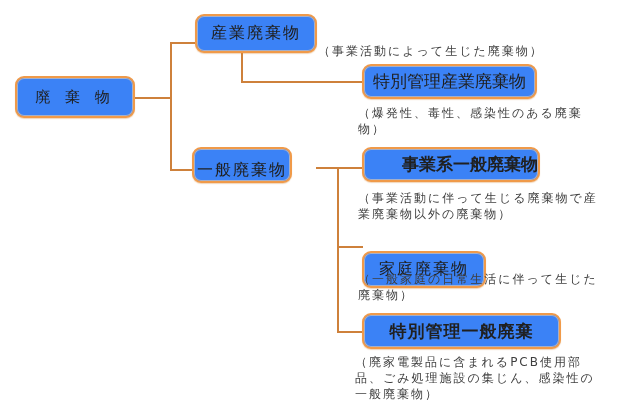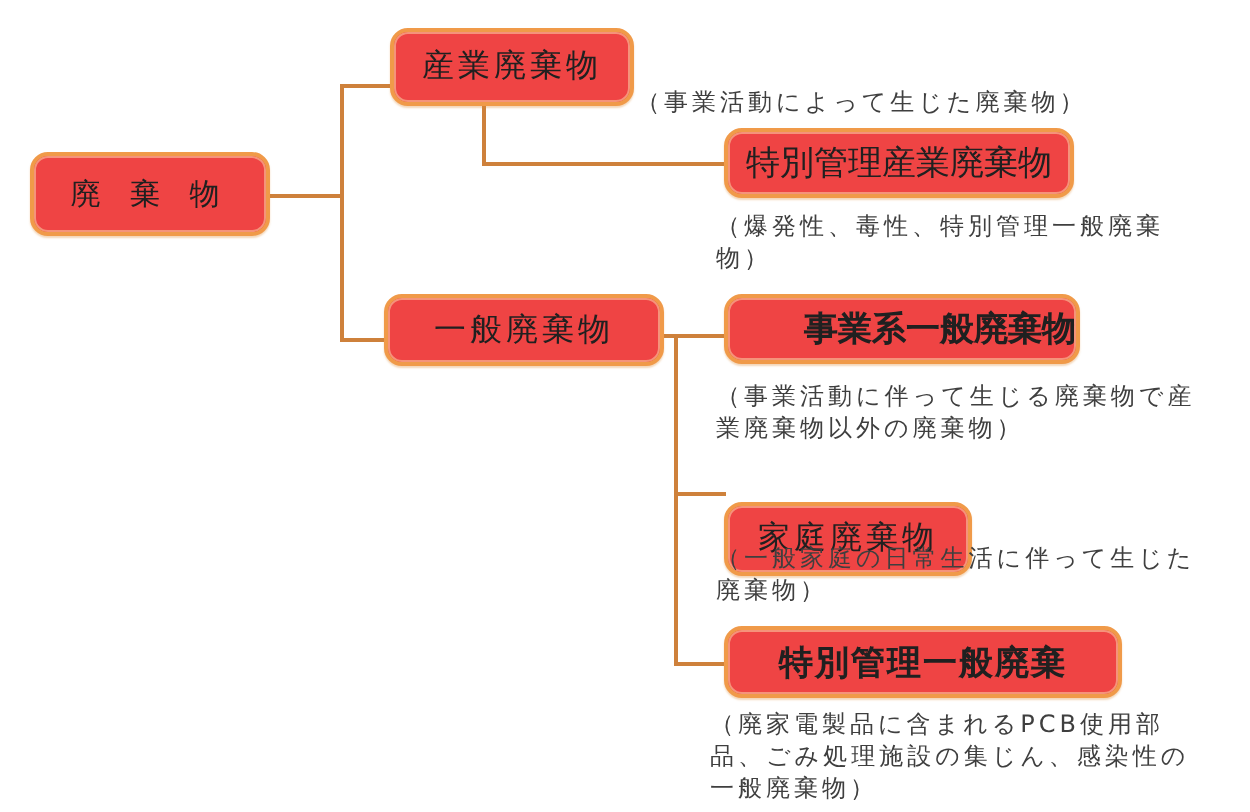--- a/index.html
+++ b/index.html
@@ -11,33 +11,33 @@
   .canvas {
     position: relative;
     width: 625px;
     height: 406px;
     background: #ffffff;
     overflow: hidden;
   }
   .box {
     position: absolute;
     box-sizing: border-box;
-    background: #ef4444;
+    background: #3b82f6;
     border: 2.5px solid #F09A49;
     border-radius: 9px;
     box-shadow: 0 1px 1px rgba(222, 138, 52, 0.35), inset 0 0 0 1px rgba(250, 214, 168, 0.55);
     display: flex;
     align-items: center;
     justify-content: center;
     color: #202020;
     white-space: nowrap;
   }
   .box-root             { left: 15px;  top: 76px;  width: 120px; height: 42px; font-size: 15px; letter-spacing: 5px; }
   .box-industrial       { left: 195px; top: 14px;  width: 122px; height: 39px; font-size: 16px; letter-spacing: 2px; }
-  .box-general          { left: 192px; top: 147px; width: 140px; height: 36px; font-size: 16px; letter-spacing: 2px; }
+  .box-general          { left: 192px; top: 147px; width: 100px; height: 36px; font-size: 16px; letter-spacing: 2px; align-items: flex-end; }
   .box-special-industrial { left: 362px; top: 64px;  width: 175px; height: 35px; font-size: 17px; letter-spacing: 0px; }
   .box-business-general { left: 362px; top: 147px; width: 178px; height: 35px; font-size: 17px; font-weight: 700; letter-spacing: 0px; justify-content: flex-end; }
   .box-household        { left: 362px; top: 228px; width: 124px; height: 37px; font-size: 16px; letter-spacing: 2px; margin-top: 23px; }
   .box-special-general  { left: 362px; top: 313px; width: 199px; height: 36px; font-size: 17px; font-weight: 700; letter-spacing: 1px; }
 
   .note {
     position: absolute;
     color: #3F3F3F;
     font-size: 12px;
     letter-spacing: 2px;
@@ -91,21 +91,21 @@
 
   <div class="box box-household">
     <span>家庭廃棄物</span>
   </div>
 
   <div class="box box-special-general">
     <span>特別管理一般廃棄</span>
   </div>
 
   <div class="note note-industrial">（事業活動によって生じた廃棄物）</div>
-  <div class="note note-special-industrial">（爆発性、毒性、特別管理一般廃棄
+  <div class="note note-special-industrial">（爆発性、毒性、感染性のある廃棄
 物）</div>
   <div class="note note-business-general">（事業活動に伴って生じる廃棄物で産
 業廃棄物以外の廃棄物）</div>
   <div class="note note-household">（一般家庭の日常生活に伴って生じた
 廃棄物）</div>
   <div class="note note-special-general">（廃家電製品に含まれるPCB使用部
 品、ごみ処理施設の集じん、感染性の
 一般廃棄物）</div>
 
 </div>

